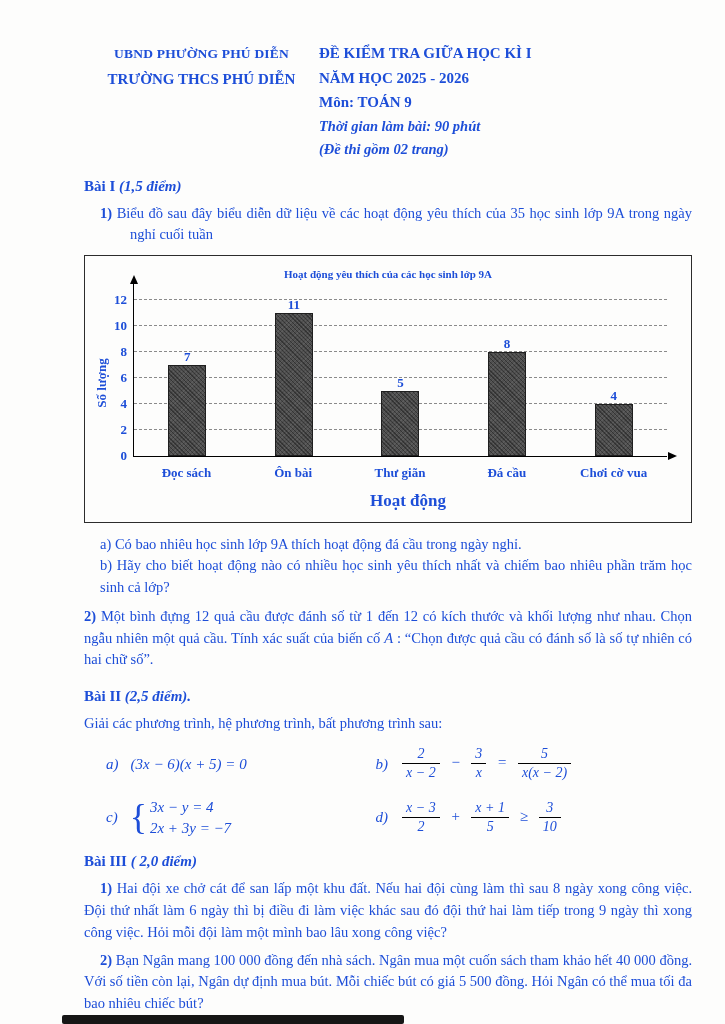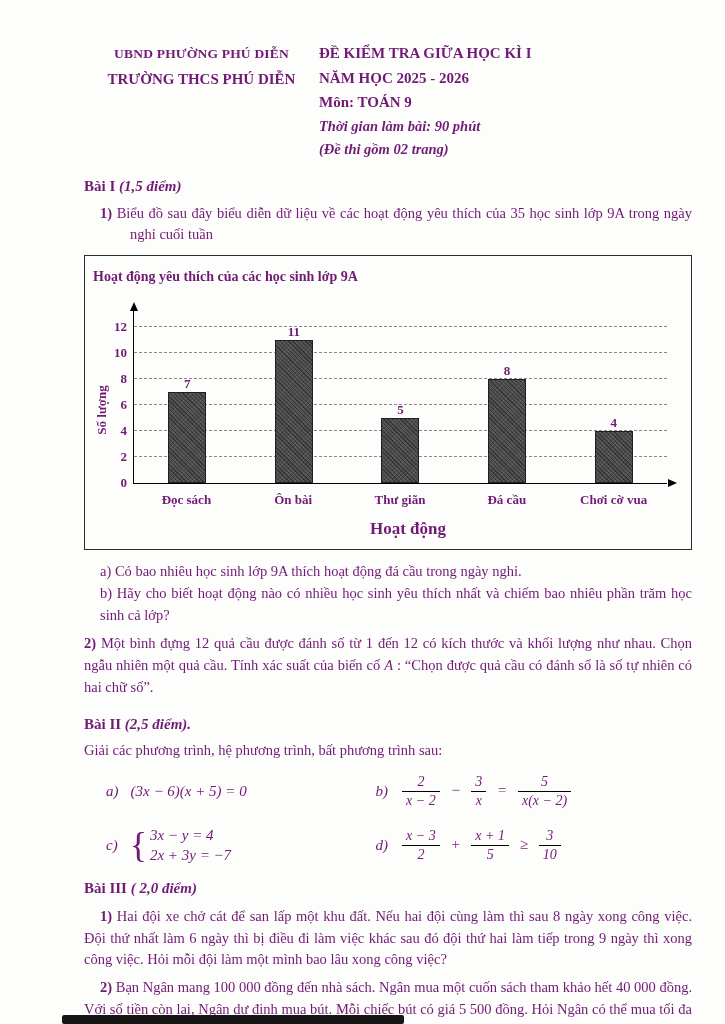--- a/index.html
+++ b/index.html
@@ -5,21 +5,21 @@
   html, body { margin:0; padding:0; background:#e9e9e7; }
   .page {
     position:relative;
     width:725px; height:1024px;
     margin:0 auto;
     background:#fdfdfc;
     box-sizing:border-box;
     padding:40px 33px 0 84px;
     overflow:hidden;
     font-family:"Liberation Serif","DejaVu Serif",serif;
-    color:#701a75;
+    color:#1d4ed8;
     font-size:14.5px;
     line-height:1.5;
   }
   .b  { font-weight:700; }
   .i  { font-style:italic; }
   .bi { font-weight:700; font-style:italic; }
 
   
   .page-header { display:flex; margin-bottom:14px; }
   .header-left  { width:235px; text-align:center; padding-top:4px; }
@@ -31,21 +31,21 @@
 
   
   .section-head { font-size:15px; margin:10px 0 5px; }
   .para { text-align:justify; }
   .hang-indent { padding-left:46px; text-indent:-30px; }
   .sub-q { padding-left:16px; }
   .para-indent { text-indent:16px; margin-top:6px; }
 
   
   .chart-box { border:1px solid #2c2c2c; margin:9px 0 11px; padding:10px 8px 8px; background:#fdfdfc; }
-  .chart-title { text-align:left; font-size:14px; font-weight:700; margin-bottom:24px; }
+  .chart-title { text-align:center; font-size:11px; font-weight:700; margin-bottom:1px; }
   .chart-main { display:flex; }
   .y-axis-label { width:18px; position:relative; }
   .y-axis-label .rot {
     position:absolute; top:50%; left:50%;
     transform:translate(-50%,-50%) rotate(-90deg);
     font-weight:700; font-size:13px; white-space:nowrap;
   }
   .y-ticks { position:relative; width:22px; height:172px; font-weight:700; font-size:13px; }
   .ytick { position:absolute; right:6px; line-height:16px;margin-left:24px; }
   .plot-col { flex:1; padding-right:16px; }

